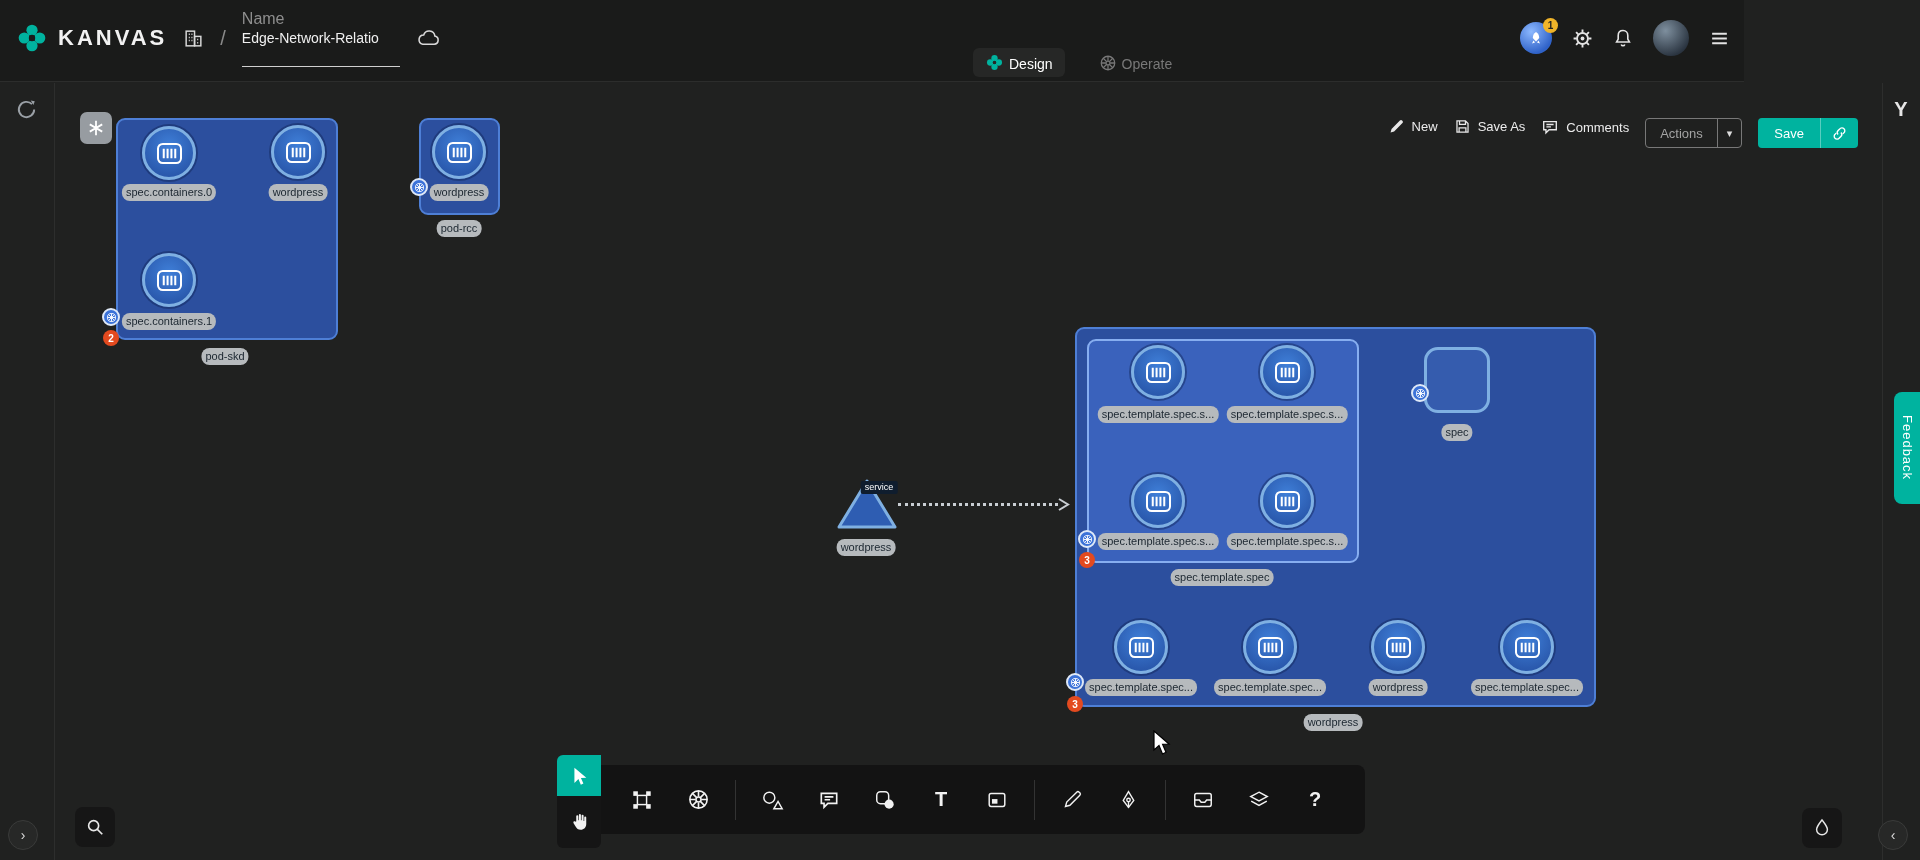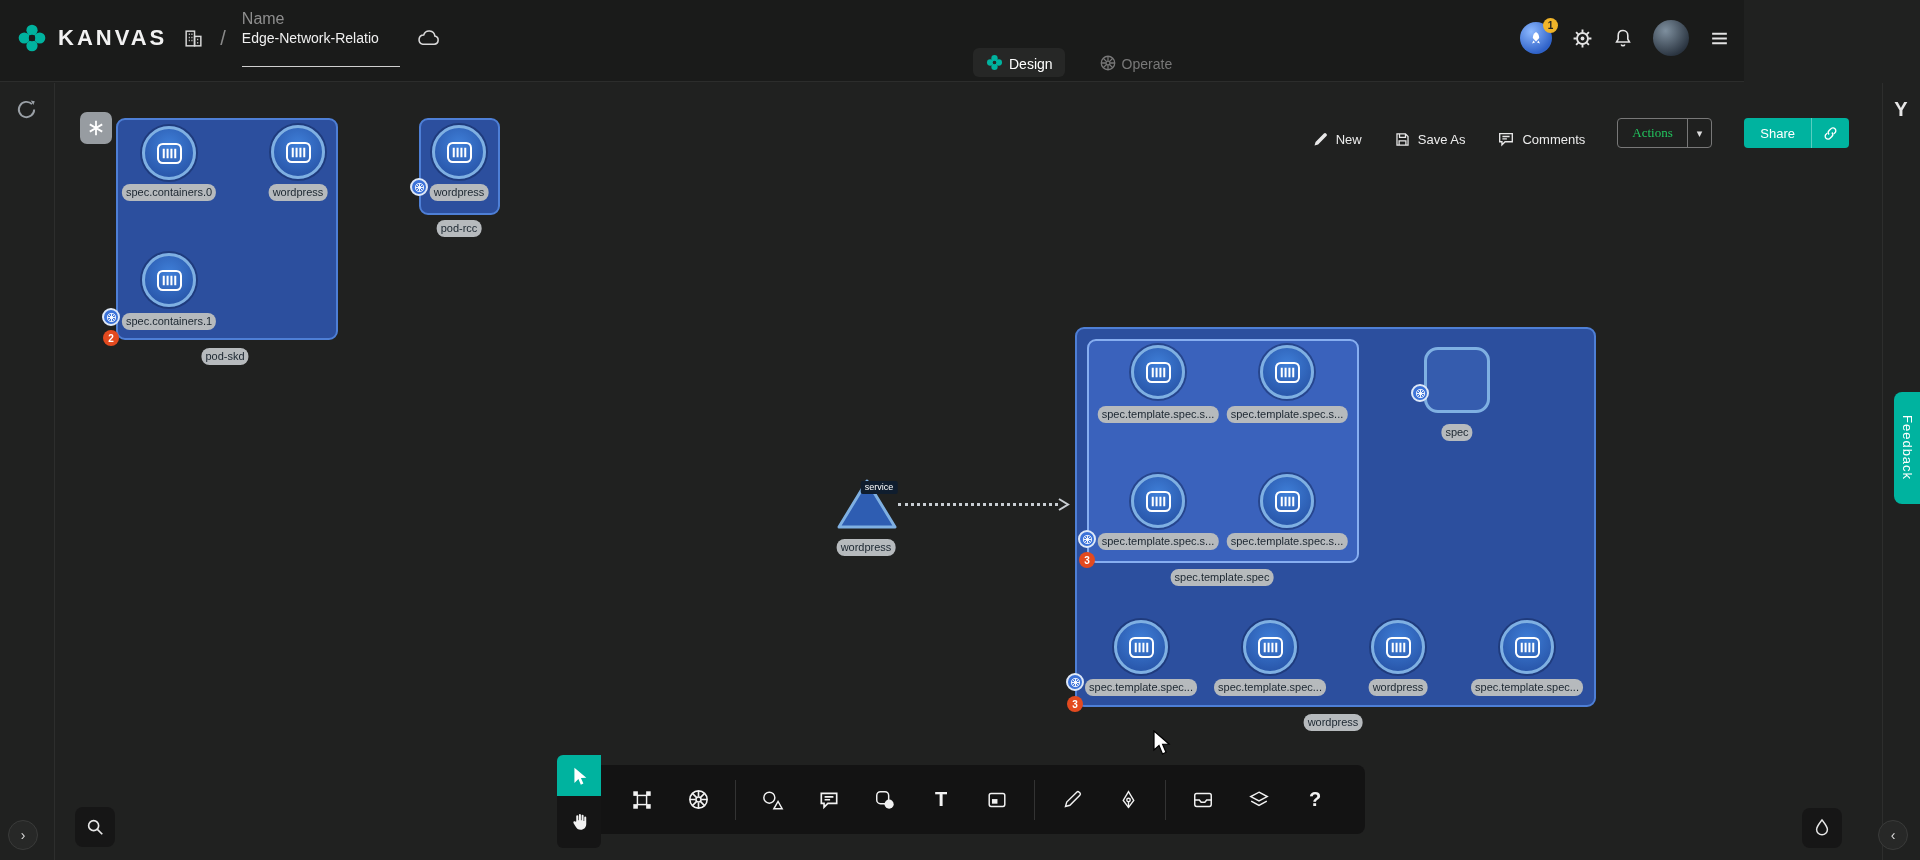--- a/index.html
+++ b/index.html
@@ -35,24 +35,24 @@
   
   .rail-left { position:absolute; left:0; top:83px; width:55px; height:777px; border-right:1px solid #2d2e2d; }
   .rail-right { position:absolute; left:1882px; top:83px; width:38px; height:777px; border-left:1px solid #2d2e2d; }
   .y-glyph { position:absolute; left:1884px; top:98px; width:34px; text-align:center; font-size:20px; color:#e6e6e6; font-weight:bold; }
   .feedback-tab { position:absolute; right:0; top:392px; width:26px; height:112px; background:#00B39F;
     border-radius:8px 0 0 8px; display:flex; align-items:center; justify-content:center; cursor:pointer; z-index:45; }
   .feedback-tab span { writing-mode:vertical-rl; font-size:13px; color:#fff; letter-spacing:1px; }
   .edge-chip { position:absolute; width:30px; height:30px; border-radius:50%; background:#272827; border:1px solid #3a3b3a;
     display:flex; align-items:center; justify-content:center; color:#dcdcdc; font-size:14px; cursor:pointer; z-index:46; }
   
-  .action-bar { position:absolute; top:118px; right:71px; display:flex; align-items:flex-end; gap:32px; z-index:30; }
+  .action-bar { position:absolute; top:118px; right:62px; display:flex; align-items:flex-start; gap:16px; z-index:30; }
   .abtn { display:flex; align-items:center; gap:7px; font-size:13px; color:#ececec; cursor:pointer; }
   .actions-btn { display:flex; align-items:center; height:30px; border:1px solid #787878; border-radius:4px; cursor:pointer; background:#1f201f; }
-  .actions-label { padding:0 14px; font-size:13px; color:#22c55e;font-family:Liberation Serif, serif; }
+  .actions-label { padding:0 14px; font-size:13px; color:#a3a3a3; }
   .actions-caret { padding:0 9px; border-left:1px solid #787878; font-size:11px; color:#dcdcdc; align-self:stretch; display:flex; align-items:center; }
   .share-pill { display:flex; height:30px; border-radius:4px; overflow:hidden; background:#00B39F; }
   .share-main { padding:0 16px; display:flex; align-items:center; font-size:13px; color:#fff; cursor:pointer; }
   .share-link { padding:0 10px; border-left:1px solid rgba(255,255,255,.35); display:flex; align-items:center; cursor:pointer; }
   
   .group { position:absolute; background:#2c4f9e; border:2px solid #4e7fd6; border-radius:9px; }
   .group.inner { background:#3a62bc; border-color:#87aef0; }
   .node-circ { position:absolute; width:54px; height:54px; border-radius:50%;
     background:radial-gradient(circle at 50% 35%, #3f7fd8, #2a59ad 75%);
     border:3px solid #7fb0e2; display:flex; align-items:center; justify-content:center; cursor:pointer;
@@ -213,21 +213,21 @@
         <path d="M6 7.2h8M6 9.8h5"></path>
     </svg>
     <span>Comments</span>
   </div>
   <div class="actions-btn">
     <span class="actions-label">Actions</span>
     <span class="actions-caret">▾</span>
   </div>
   <div class="share-pill">
     <div class="share-main">
-      <span>Share</span>
+      <span>Save</span>
     </div>
     <div class="share-link">
       <svg viewBox="0 0 24 24" width="17" height="17" fill="none" stroke="#fff" stroke-width="1.9">
         <path d="M10 13.5a4 4 0 0 1 0-5.6l2.3-2.3a4 4 0 1 1 5.6 5.6l-1.3 1.3"></path>
         <path d="M14 10.5a4 4 0 0 1 0 5.6l-2.3 2.3a4 4 0 1 1-5.6-5.6l1.3-1.3"></path>
       </svg>
     </div>
   </div>
 </div>
 

